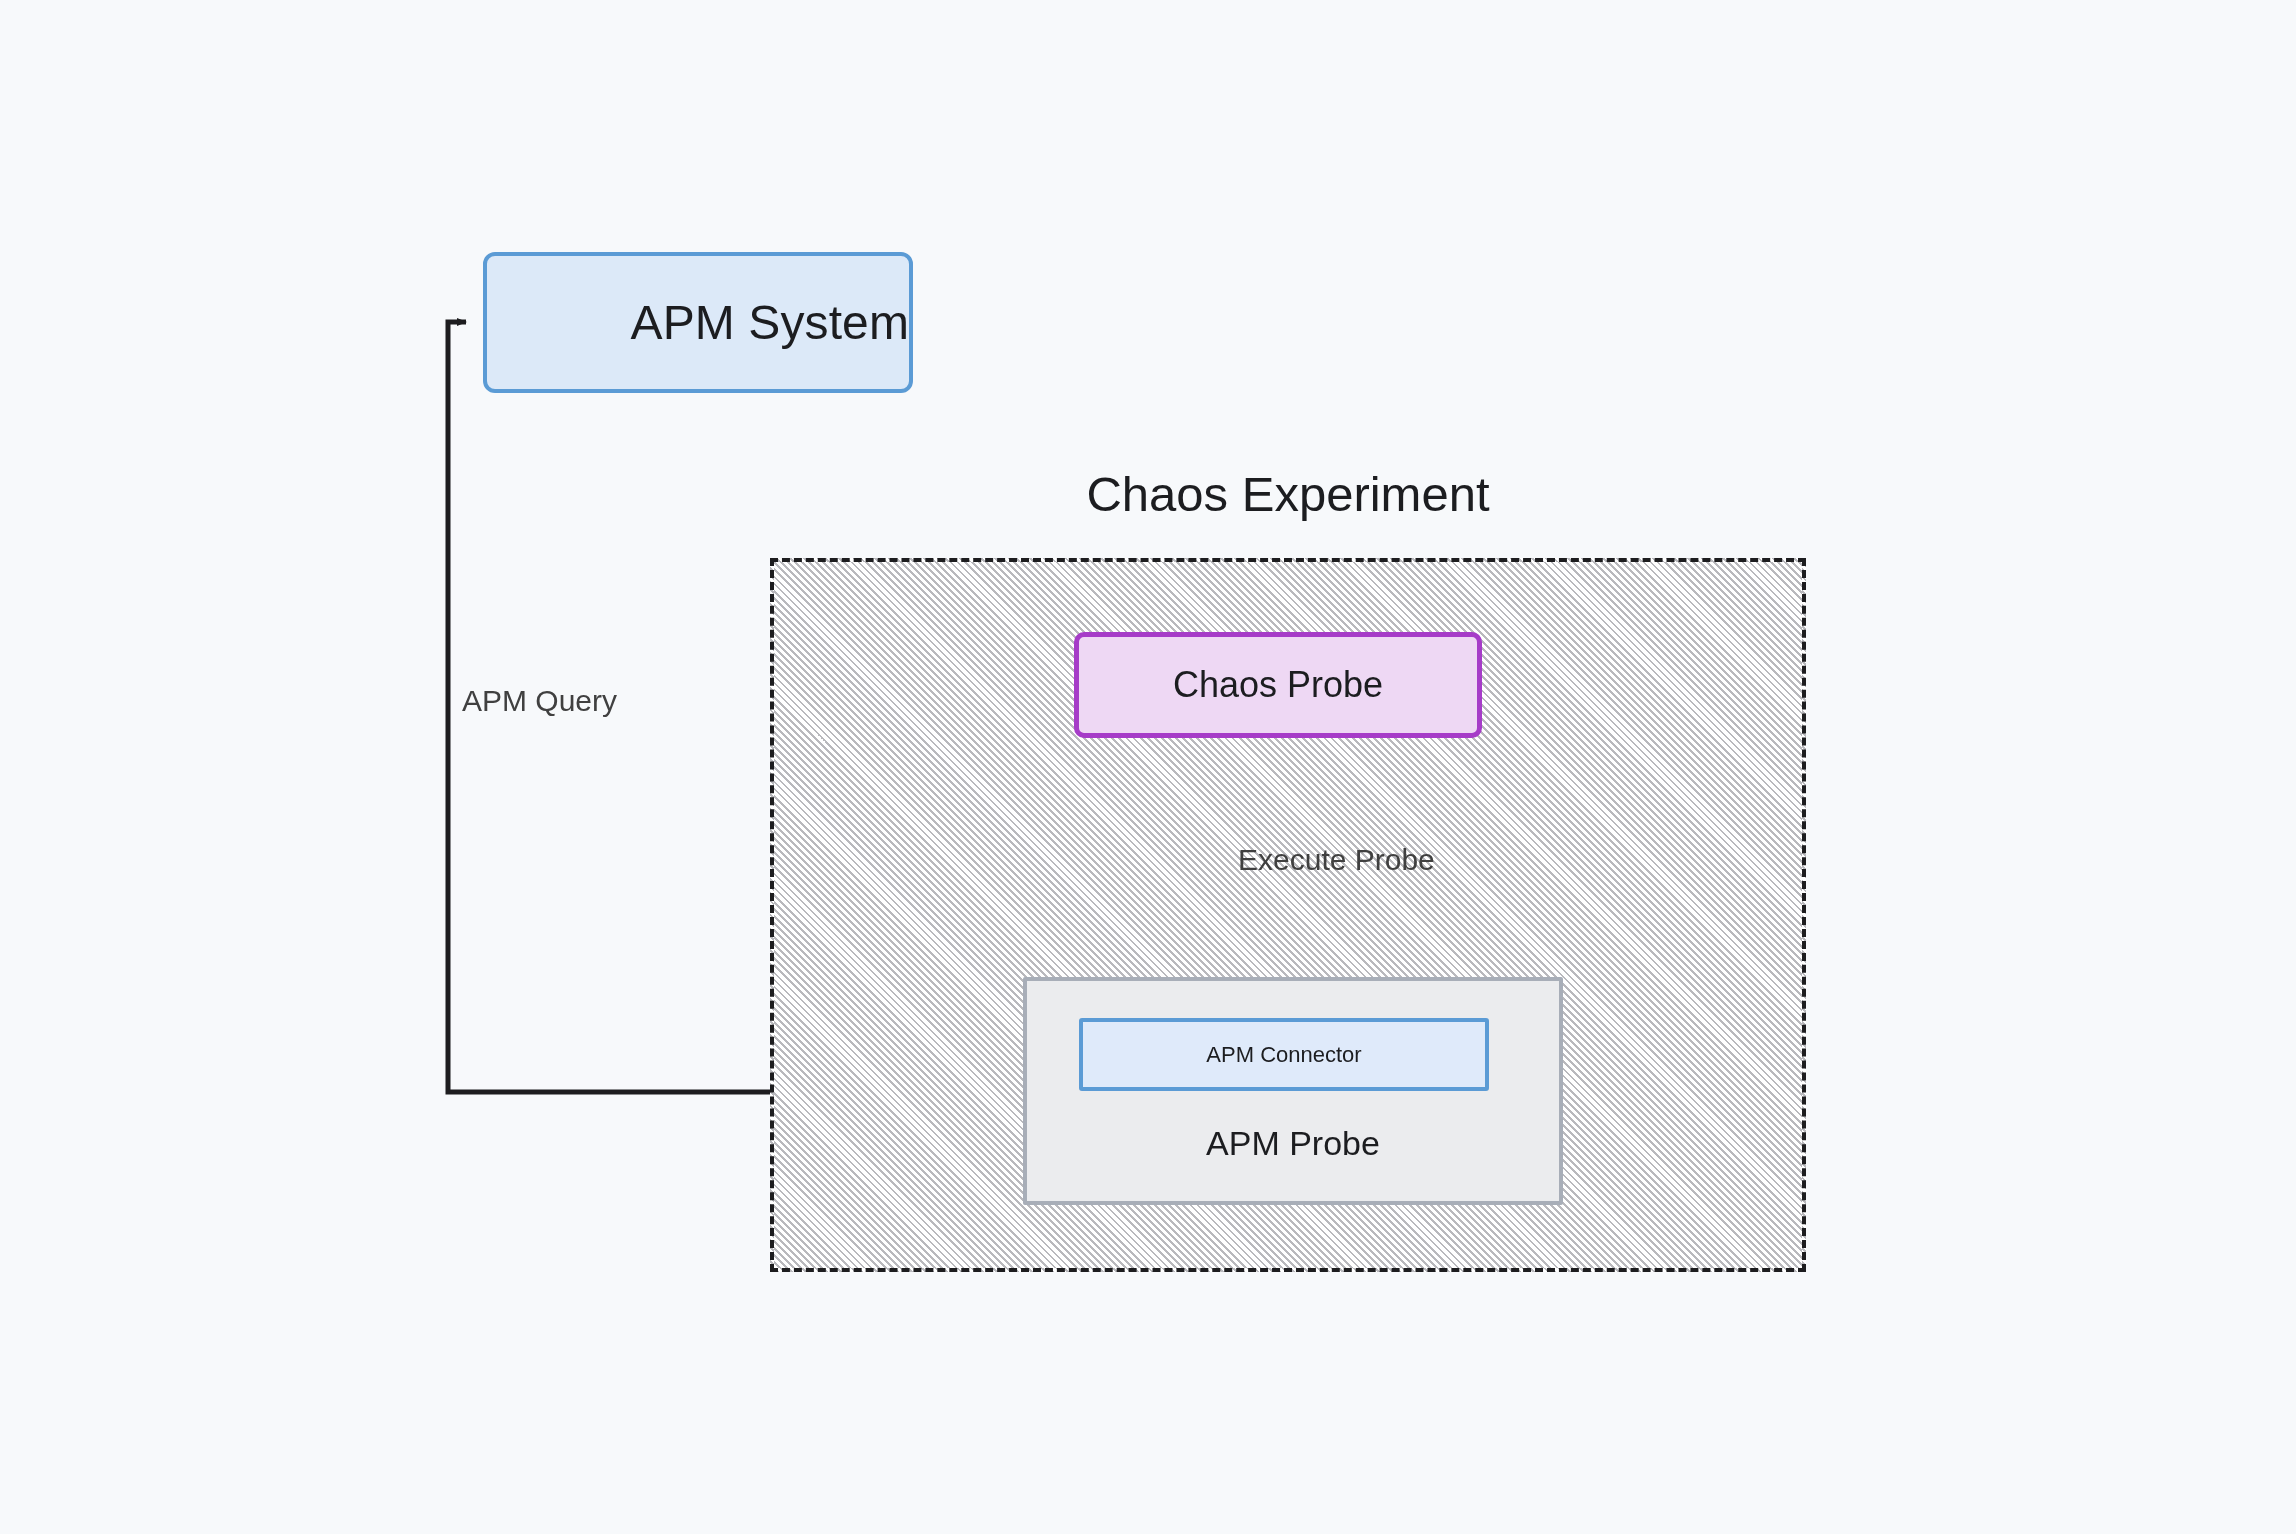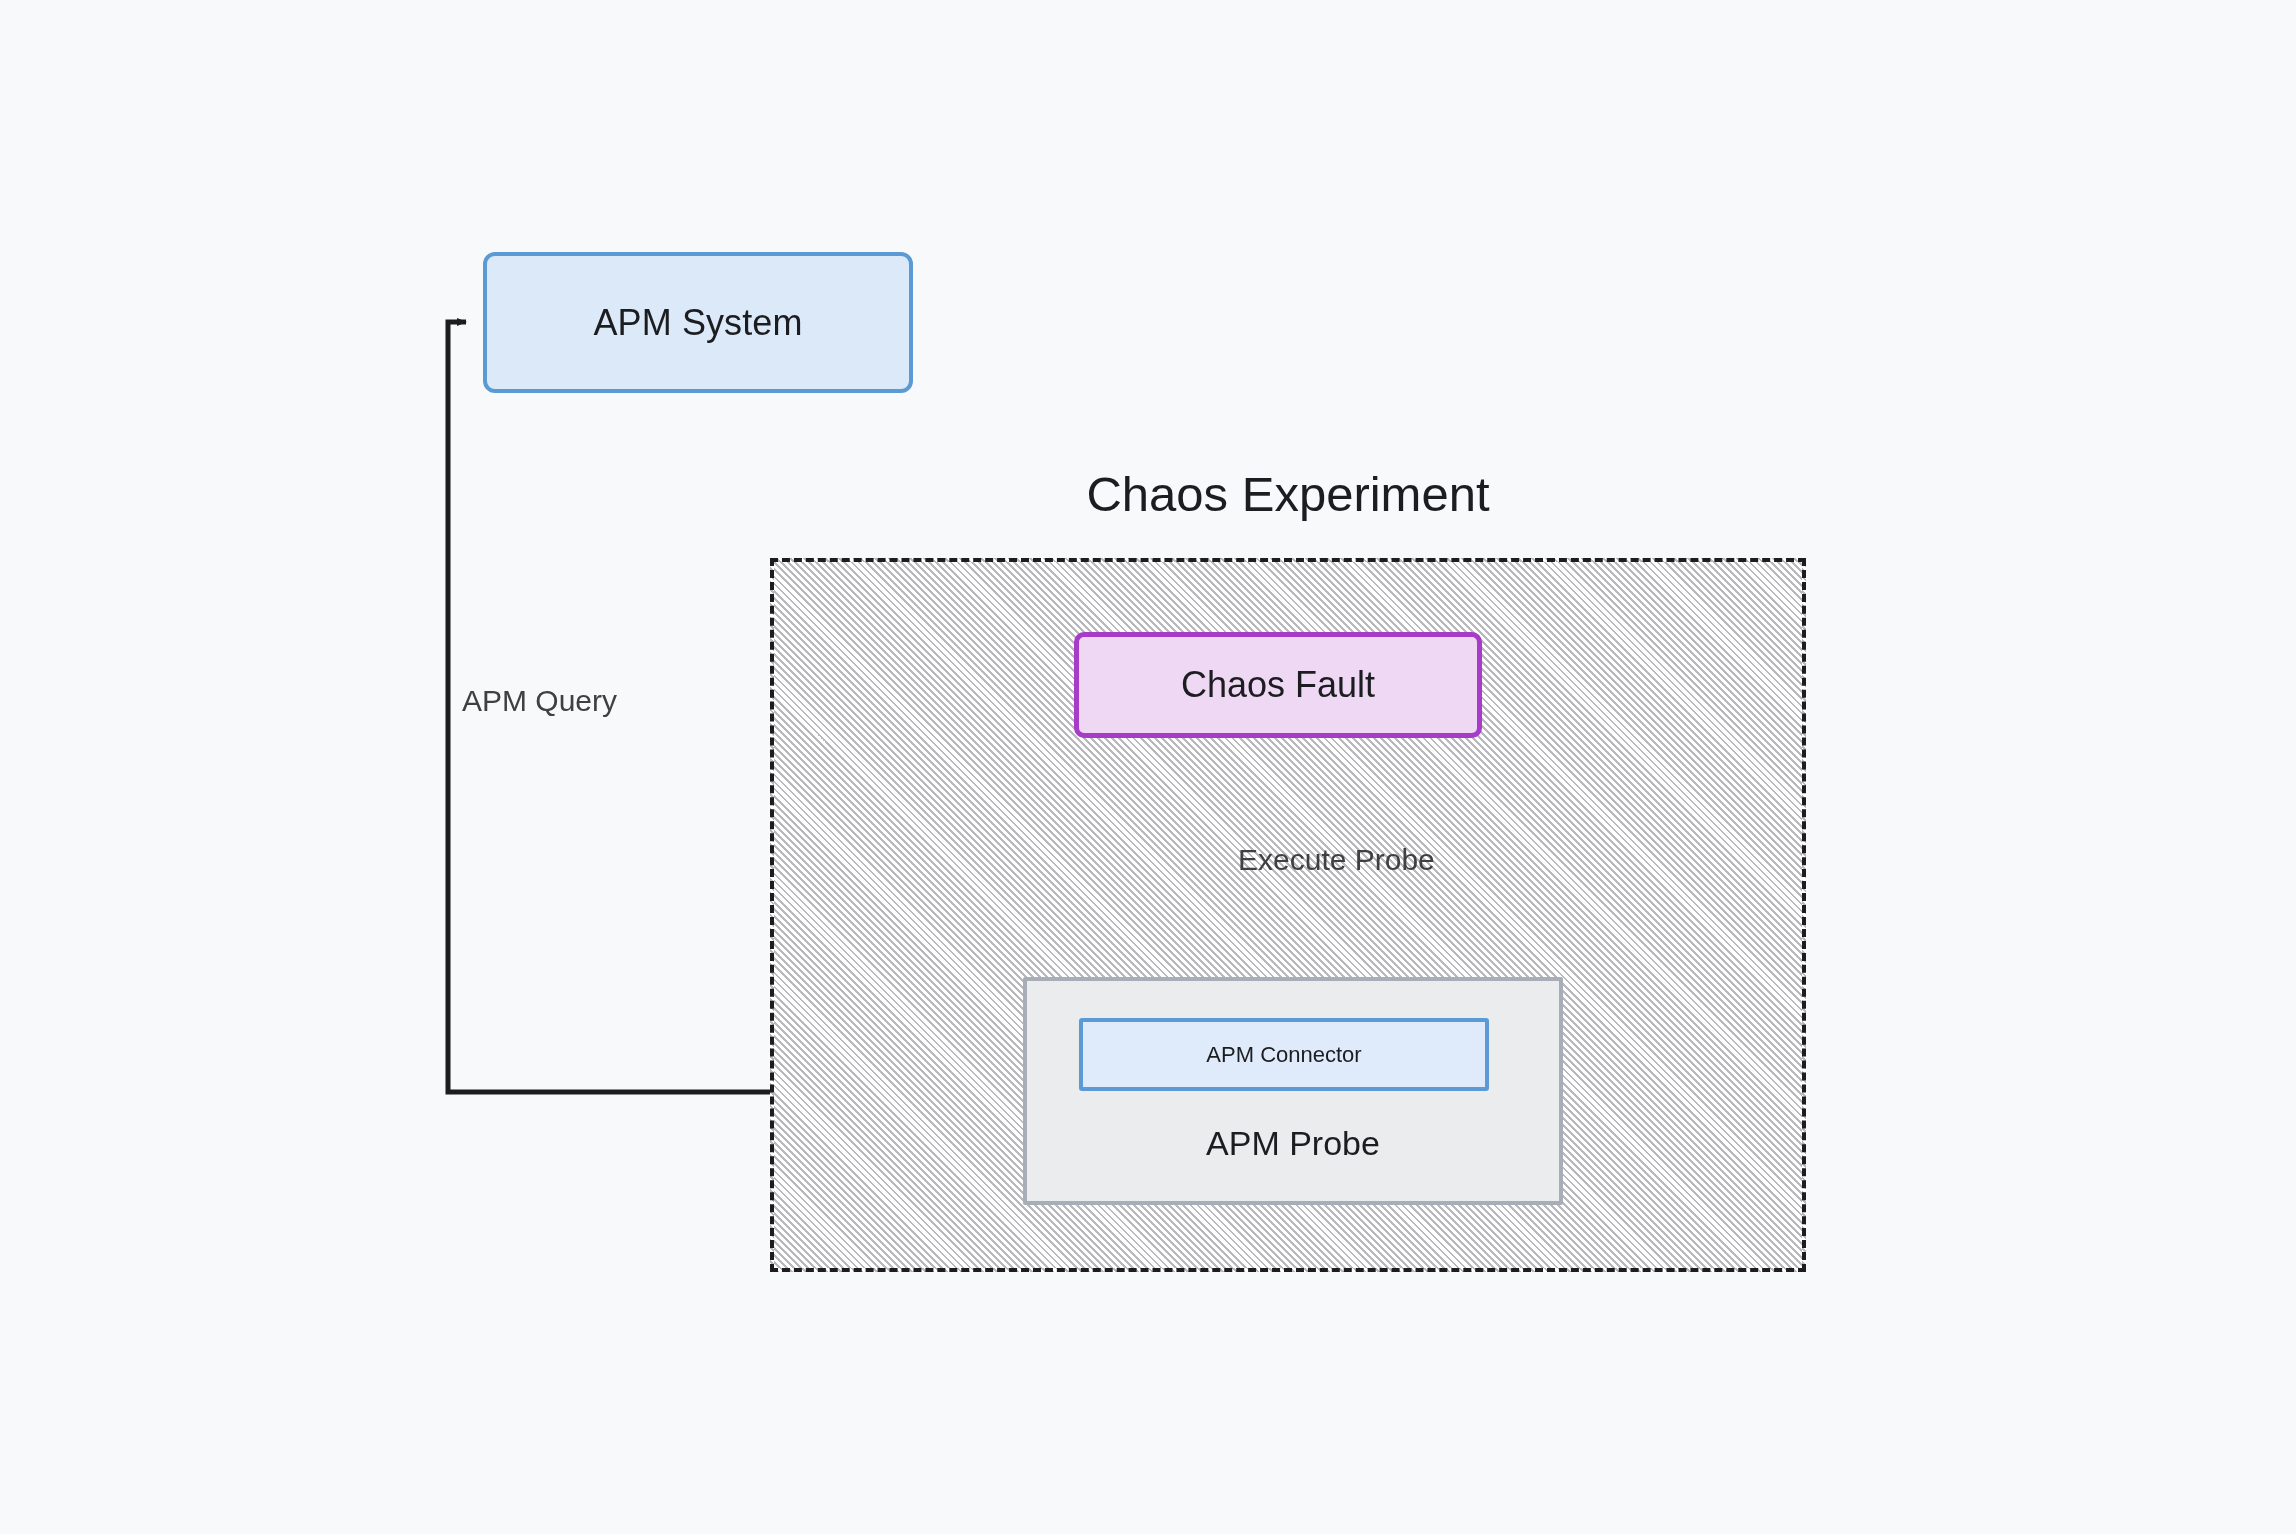--- a/index.html
+++ b/index.html
@@ -33,22 +33,23 @@
 
   
   #apm-system {
     left: 483px;
     top: 252px;
     width: 430px;
     height: 141px;
     background: #dce9f8;
     border: 4px solid #5b9bd5;
     border-radius: 12px;
-    font-size: 36px;
+    font-size: 48px;
     letter-spacing: 0.1px;
+    justify-content: flex-end;
   }
 
   
   #chaos-experiment-title {
     position: absolute;
     left: 770px;
     top: 466px;
     width: 1036px;
     text-align: center;
     font-size: 49px;
@@ -163,21 +164,21 @@
 
 <div id="chaos-experiment-box"></div>
 
 <div id="chaos-experiment-title">Chaos Experiment</div>
 
 <div id="apm-system" class="node">
   <span>APM System</span>
 </div>
 
 <div id="chaos-fault" class="node">
-  <span>Chaos Fault</span>
+  <span>Chaos Probe</span>
 </div>
 
 <div id="apm-probe" class="node">
   <div id="apm-connector">
     <span>APM Connector</span>
   </div>
   <div id="apm-probe-label">APM Probe</div>
 </div>
 
 <div id="apm-query-label" class="edge-label">APM Query</div>

